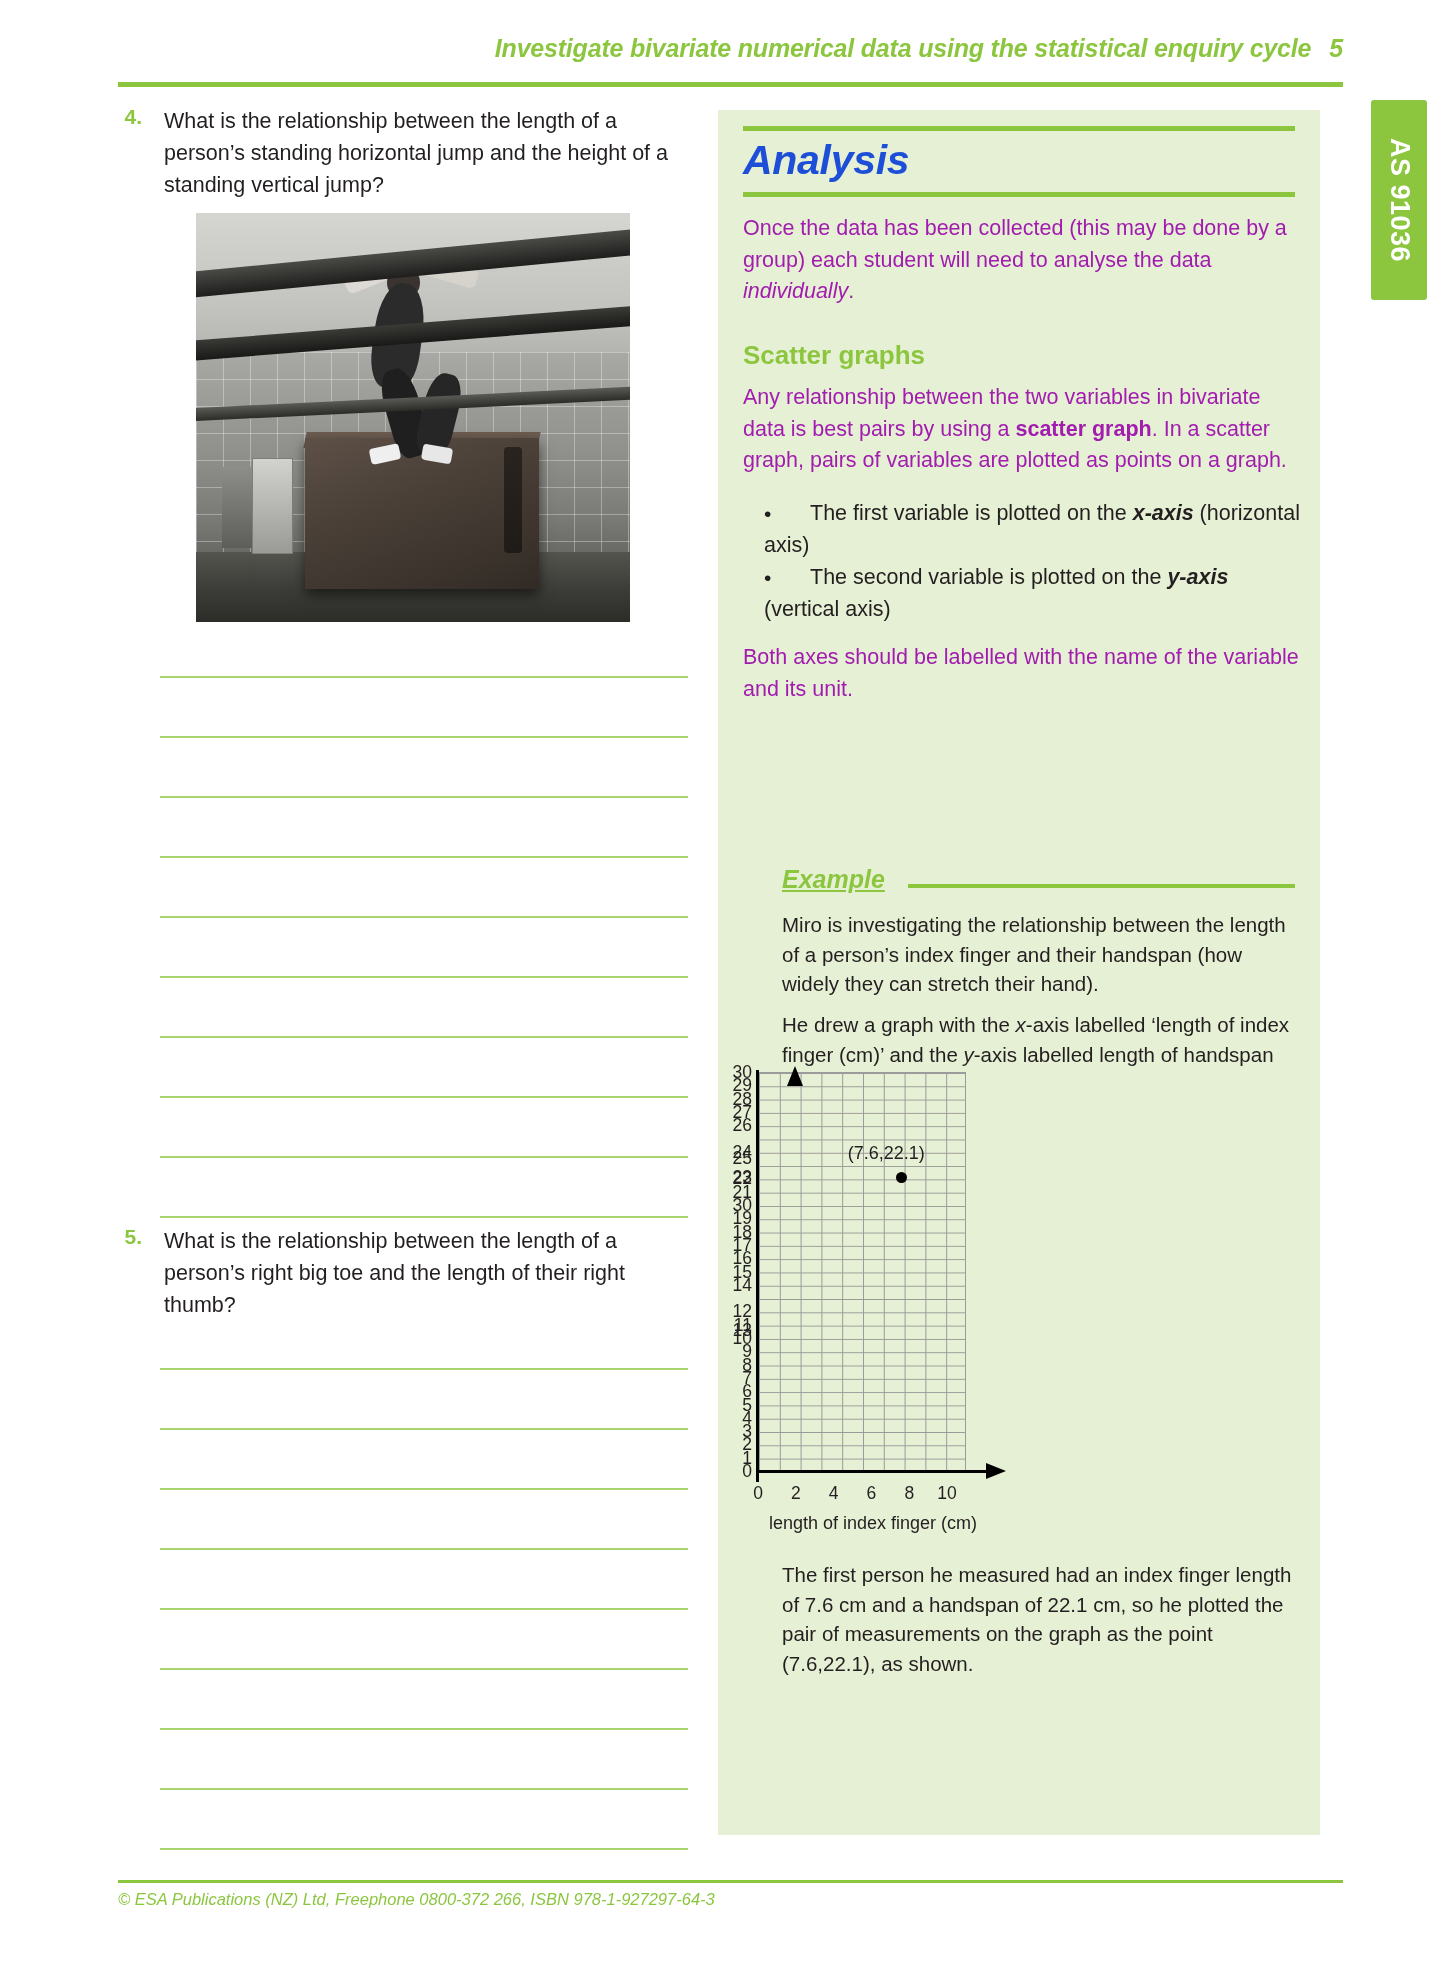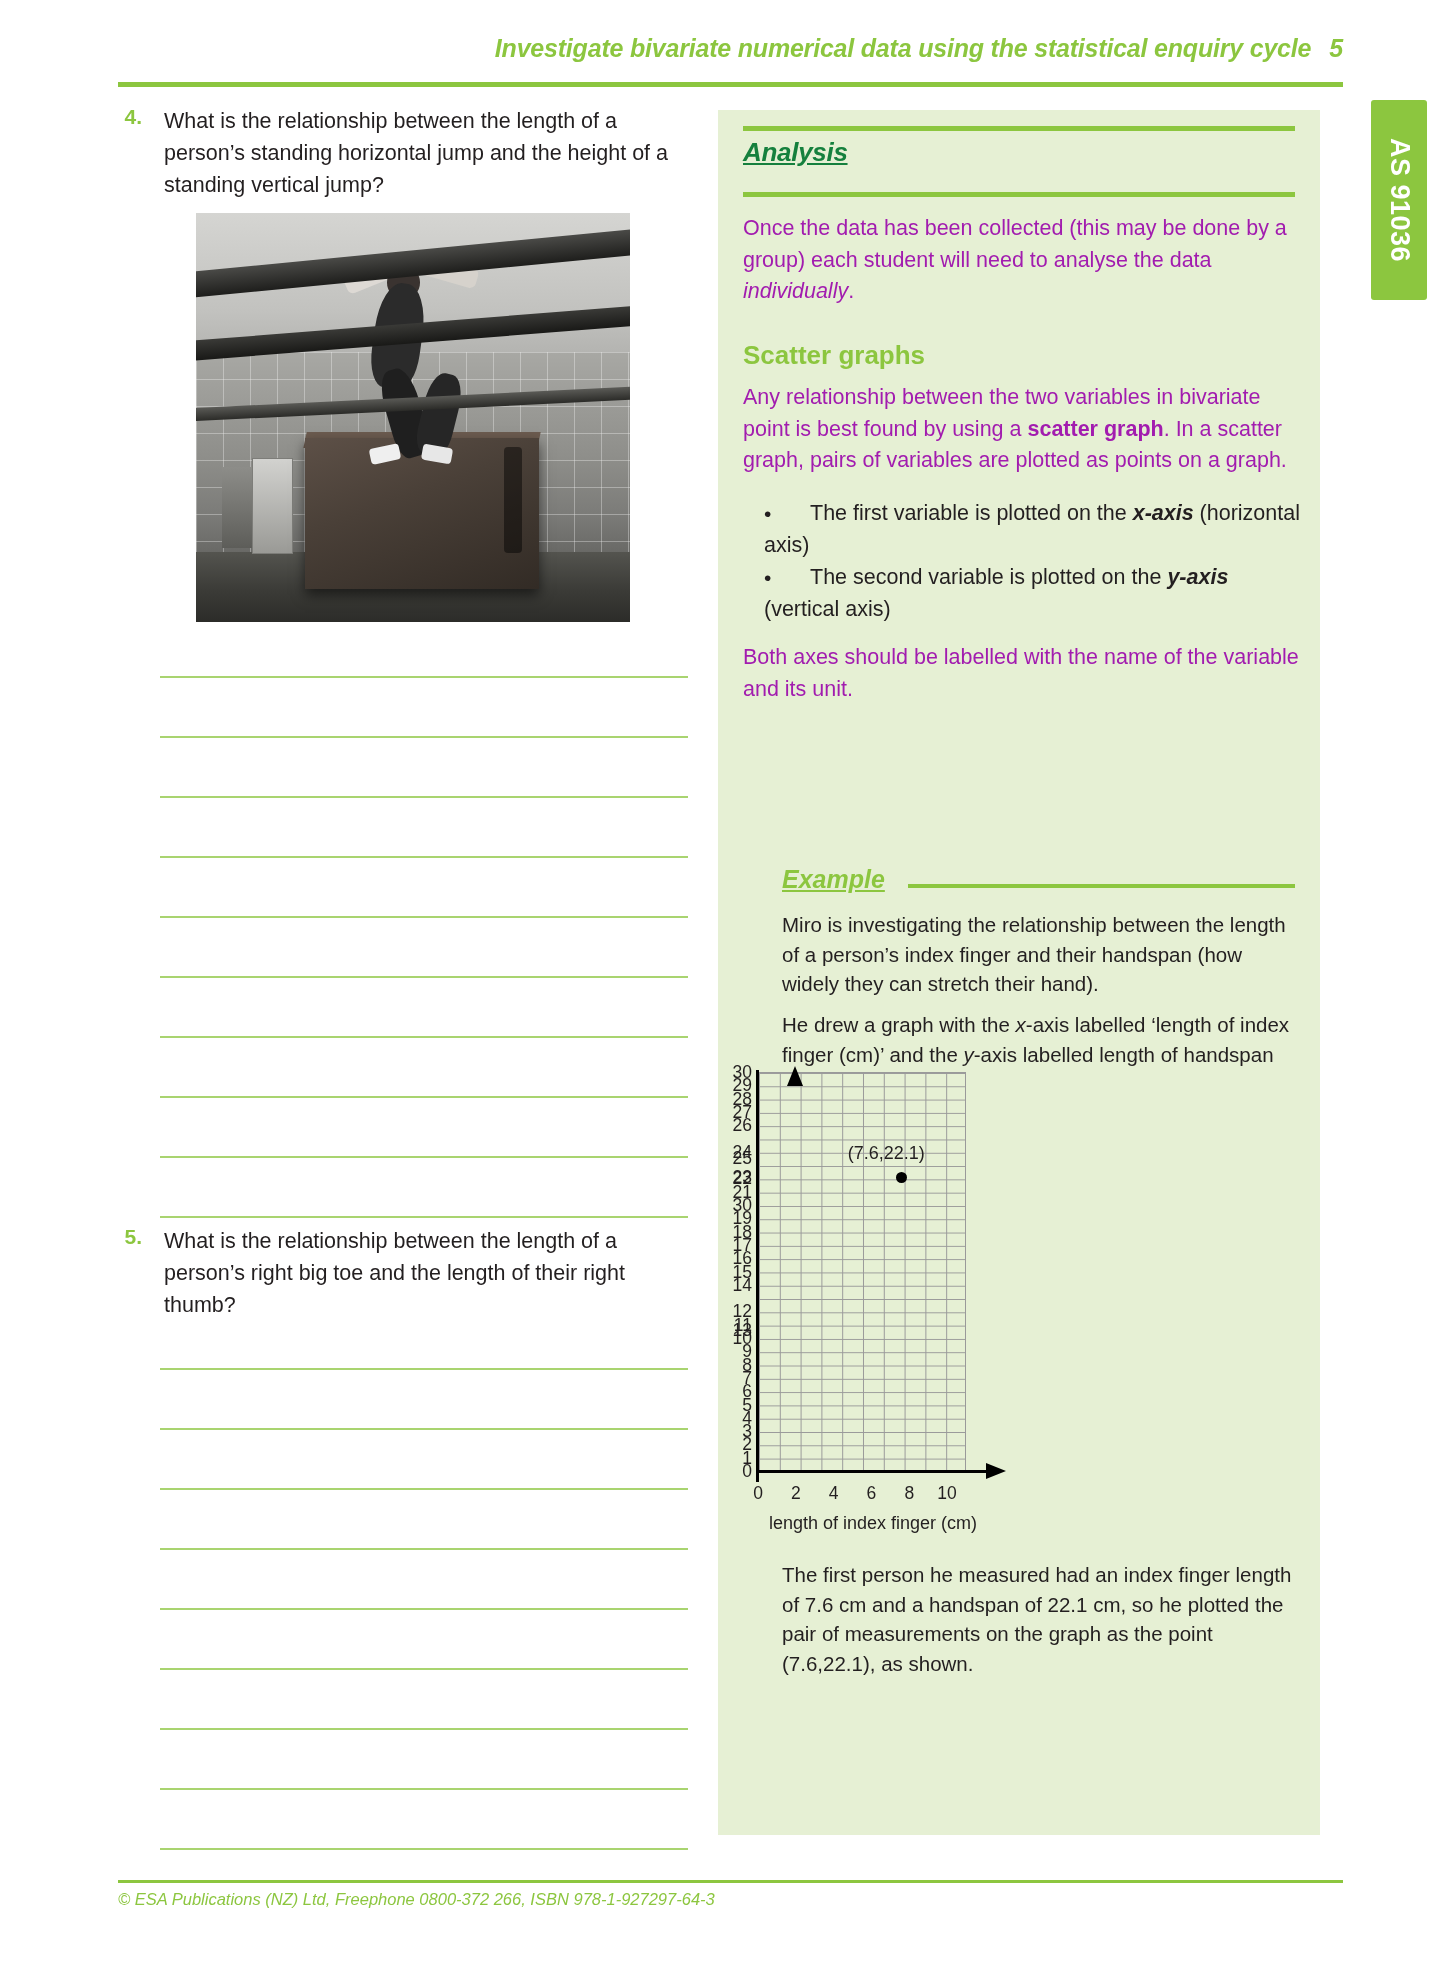--- a/index.html
+++ b/index.html
@@ -275,26 +275,25 @@
   }
   .panel-rule-under {
     position: absolute;
     left: 25px; top: 82px;
     width: 552px; height: 5px;
     background: #8cc63f;
   }
   #panel-title {
     position: absolute;
     left: 25px; top: 27px;
-    font-size: 26px;
+    font-size: 41px;
     font-style: italic;
     font-weight: bold;
-    color: #15803d;
+    color: #1d4ed8;
     letter-spacing: -0.3px;
-    text-decoration: underline;
   }
   .panel-body {
     position: absolute;
     left: 25px;
     width: 557px;
     font-size: 21.5px;
     line-height: 31.5px;
     color: #a21caf;
   }
   .subhead {
@@ -543,21 +542,21 @@
  <div id="panel-inner">
 
   <div class="panel-rule-top"></div>
   <div id="panel-title">Analysis</div>
   <div class="panel-rule-under"></div>
 
   <div class="panel-body" style="top:103px"><span>Once the data has been collected (this may be done by a group) each student will need to analyse the data </span><span class="ital">individually</span><span>.</span></div>
 
   <div class="subhead" style="top:230px">Scatter graphs</div>
 
-  <div class="panel-body" style="top:272px"><span>Any relationship between the two variables in bivariate point is best found by using a </span><span class="bold">scatter graph</span><span>. In a scatter graph, pairs of variables are plotted as points on a graph.</span></div>
+  <div class="panel-body" style="top:272px"><span>Any relationship between the two variables in bivariate data is best pairs by using a </span><span class="bold">scatter graph</span><span>. In a scatter graph, pairs of variables are plotted as points on a graph.</span></div>
 
   <div class="bullet-row" style="top:388px">
     <span class="dot">•</span>
     <span class="btxt"><span>The first variable is plotted on the </span><span class="bold ital">x-axis</span><span> (horizontal axis)</span></span>
   </div>
 
   <div class="bullet-row" style="top:452px">
     <span class="dot">•</span>
     <span class="btxt"><span>The second variable is plotted on the </span><span class="bold ital">y-axis</span><span> (vertical axis)</span></span>
   </div>

